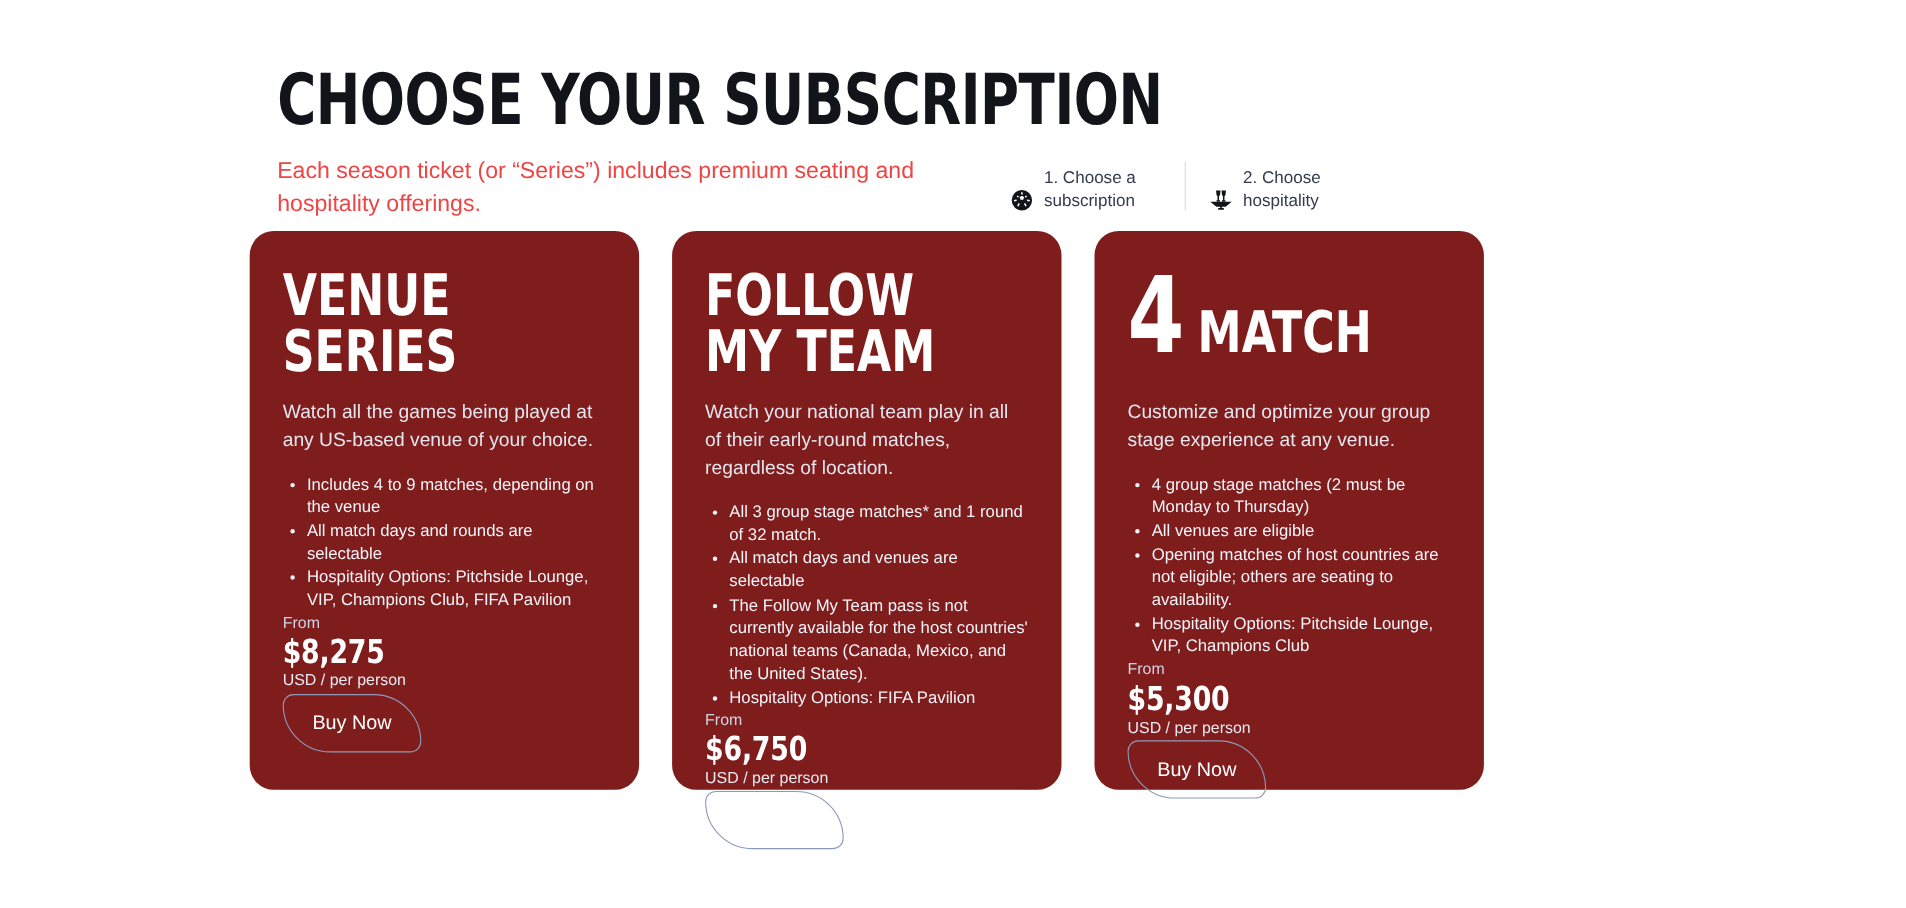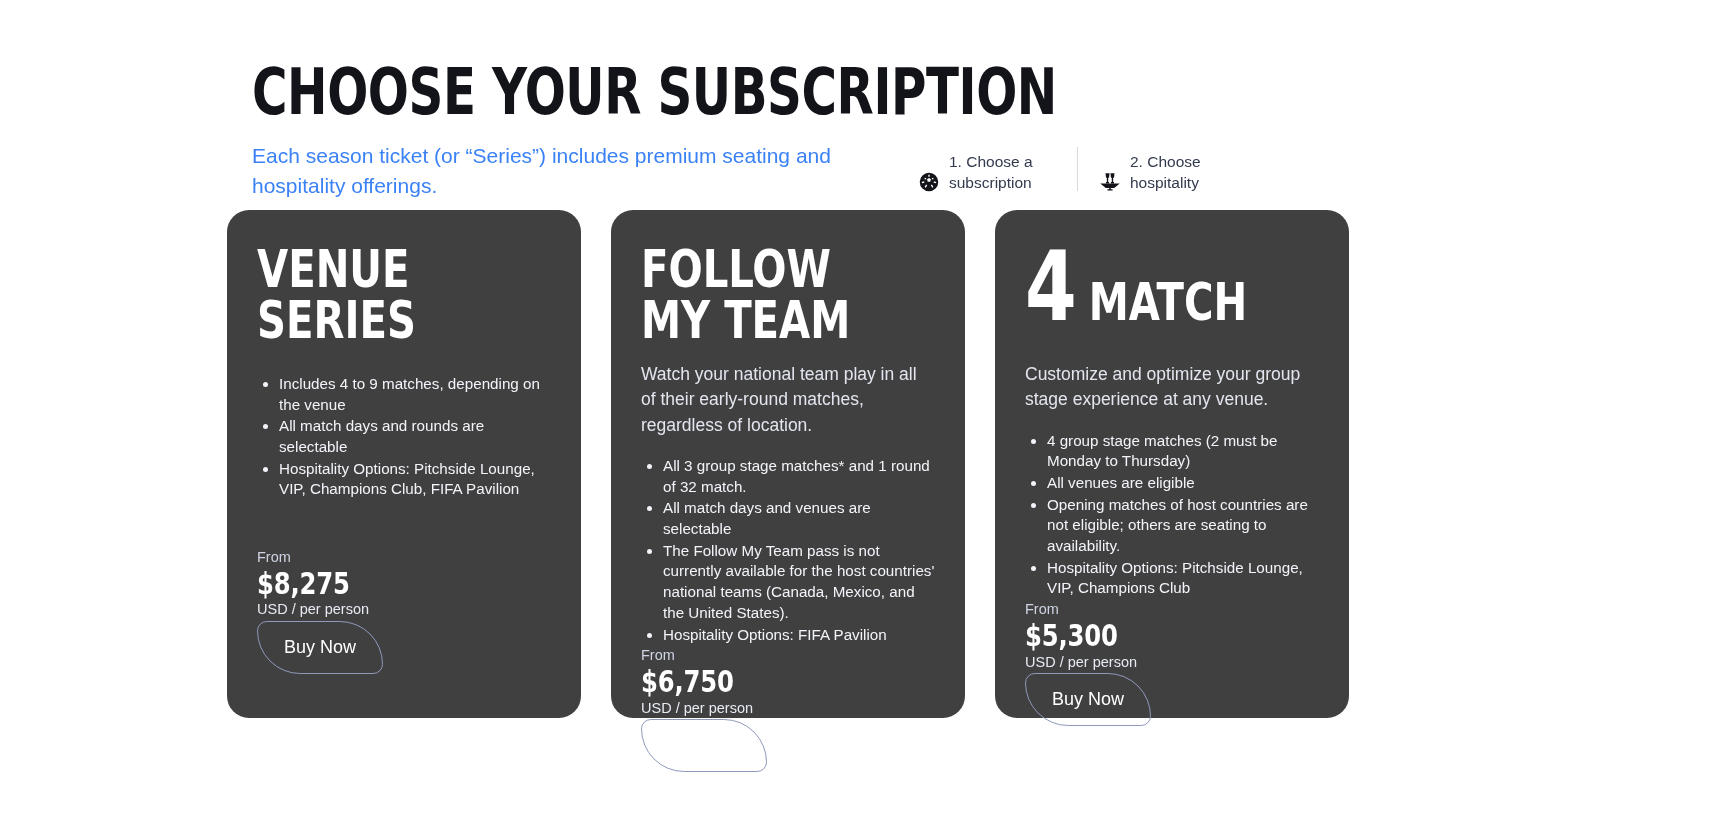--- a/index.html
+++ b/index.html
@@ -42,21 +42,21 @@
   .subline {
     display: flex;
     align-items: flex-start;
     margin-top: 18px;
   }
 
   .subtitle {
     width: 640px;
     font-size: 21px;
     line-height: 1.42;
-    color: #3b82f6;
+    color: #ef4444;
   }
 
   .steps {
     display: flex;
     align-items: flex-start;
     margin-left: 4px;
     padding-top: 6px;
   }
 
   .step {
@@ -94,21 +94,21 @@
     position: absolute;
     left: 227px;
     top: 210px;
     display: flex;
     gap: 30px;
   }
 
   .card {
     width: 354px;
     height: 508px;
-    background: #404040;
+    background: #7f1d1d;
     border-radius: 22px;
     padding: 34px 30px 26px 30px;
     display: flex;
     flex-direction: column;
     position: relative;
     color: #ffffff;
   }
 
   .card-title {
     font-family: "Liberation Sans Narrow", "DejaVu Sans Condensed", "Liberation Sans", sans-serif;
@@ -236,20 +236,21 @@
 
 
       </div>
     </div>
   </div>
 
   <div class="cards">
 
     <div class="card">
       <div class="card-title">VENUE SERIES</div>
+      <div class="card-desc">Watch all the games being played at any US-based venue of your choice.</div>
       <ul class="card-list">
         <li>Includes 4 to 9 matches, depending on the venue</li>
         <li>All match days and rounds are selectable</li>
         <li>Hospitality Options: Pitchside Lounge, VIP, Champions Club, FIFA Pavilion</li>
       </ul>
       <div class="card-footer">
         <div class="price-block">
           <div class="price-from">From</div>
           <div class="price-amount">$8,275</div>
           <div class="price-unit">USD / per person</div>

